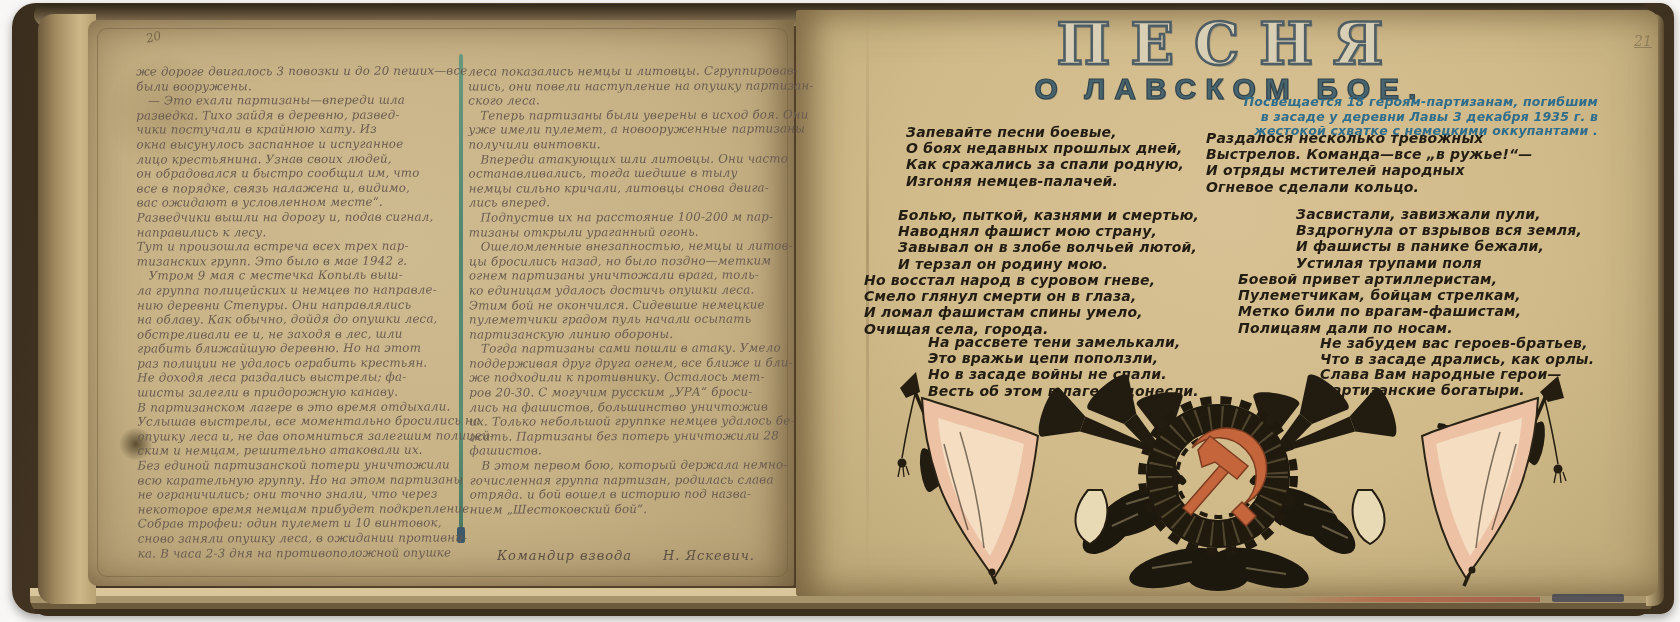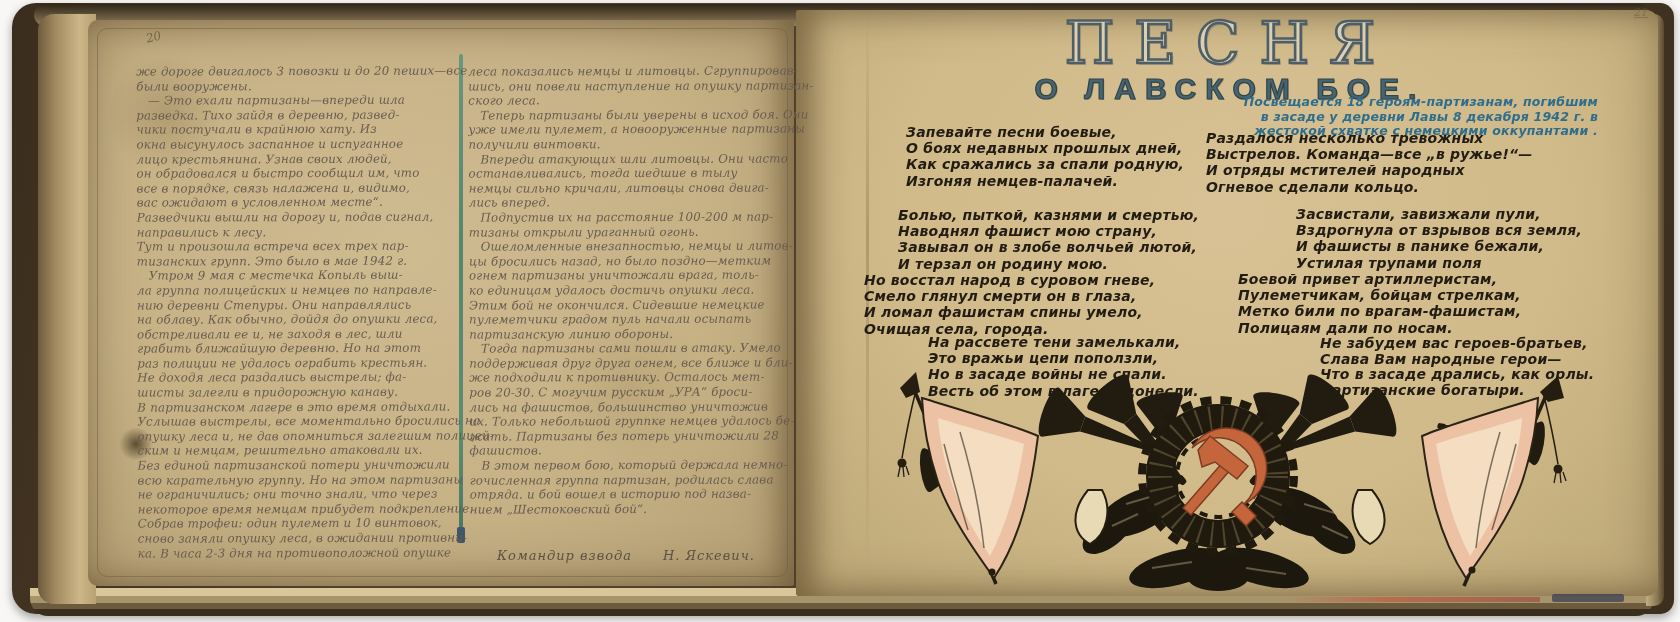--- a/index.html
+++ b/index.html
@@ -44,28 +44,28 @@
     background:rgba(40,50,80,.65);border-radius:2px;}
   
   .hw{position:absolute;z-index:4;font:italic 11.8px/14.6px "DejaVu Serif",serif;
     color:#695c50;letter-spacing:.2px;white-space:pre;transform:rotate(-.2deg);}
   .hw-col1{left:137px;top:64px;}
   .hw-col2{left:469px;top:64px;}
   .signature{position:absolute;left:497px;top:548px;z-index:4;white-space:pre;
     font:italic 13px/15px "DejaVu Serif",serif;color:#5d5044;letter-spacing:1px;}
   .pagenum{position:absolute;z-index:4;font:italic 12px "DejaVu Serif",serif;}
   .pagenum-left{left:146px;top:30px;color:rgba(104,90,64,.85);transform:rotate(-14deg);}
-  .pagenum-right{left:1634px;top:6px;color:rgba(104,90,64,.5);font-size:11px;text-decoration:underline;}
+  .pagenum-right{left:1634px;top:33px;color:rgba(104,90,64,.5);font-size:14px;text-decoration:underline;}
   .rule-teal{position:absolute;left:459px;top:54px;width:4px;height:474px;z-index:3;border-radius:2px;
     background:linear-gradient(#57937c,#3c7f6b 40%,#45876f 80%,#35705e);opacity:.85;}
   .rule-teal::after{content:"";position:absolute;left:-2px;bottom:-15px;width:8px;height:16px;
     background:#274a66;border-radius:2px;}
   
   .title-main{position:absolute;left:840px;top:10px;width:780px;text-align:center;z-index:4;
-    font-family:"DejaVu Serif",serif;font-weight:normal;font-size:57px;letter-spacing:20px;
+    font-family:"DejaVu Serif",serif;font-weight:bold;font-size:57px;letter-spacing:20px;
     color:#d9cfb5;-webkit-text-stroke:2.6px #4e5e64;text-shadow:2px 2px 0 rgba(78,94,100,.3);}
   .title-sub{position:absolute;left:840px;top:72px;width:780px;text-align:center;z-index:4;
     font-family:Liberation Sans, sans-serif;font-weight:bold;font-size:30px;letter-spacing:9px;
     color:#48646f;-webkit-text-stroke:1.2px #31444c;text-shadow:1px 1px 0 rgba(49,68,76,.35);}
   .dedication{position:absolute;left:1208px;top:95px;width:390px;text-align:right;z-index:4;
     font:italic bold 12.5px/14.6px "DejaVu Sans",sans-serif;color:#2f6d8c;letter-spacing:.2px;}
   .stanza{position:absolute;z-index:4;white-space:pre;
     font:italic 600 14px/16.2px "DejaVu Sans",sans-serif;color:#221c12;letter-spacing:.2px;}
   .st0{left:906px;top:124px;}
   .st1{left:898px;top:207px;}
@@ -103,32 +103,32 @@
   <div class="rule-teal"></div>
 
   <div class="hw hw-col1"><div class="line">же дороге двигалось 3 повозки и до 20 пеших—все</div><div class="line">были вооружены.</div><div class="line">   — Это ехали партизаны—впереди шла</div><div class="line">разведка. Тихо зайдя в деревню, развед-</div><div class="line">чики постучали в крайнюю хату. Из</div><div class="line">окна высунулось заспанное и испуганное</div><div class="line">лицо крестьянина. Узнав своих людей,</div><div class="line">он обрадовался и быстро сообщил им, что</div><div class="line">все в порядке, связь налажена и, видимо,</div><div class="line">вас ожидают в условленном месте“.</div><div class="line">Разведчики вышли на дорогу и, подав сигнал,</div><div class="line">направились к лесу.</div><div class="line">Тут и произошла встреча всех трех пар-</div><div class="line">тизанских групп. Это было в мае 1942 г.</div><div class="line">   Утром 9 мая с местечка Копыль выш-</div><div class="line">ла группа полицейских и немцев по направле-</div><div class="line">нию деревни Степуры. Они направлялись</div><div class="line">на облаву. Как обычно, дойдя до опушки леса,</div><div class="line">обстреливали ее и, не заходя в лес, шли</div><div class="line">грабить ближайшую деревню. Но на этот</div><div class="line">раз полиции не удалось ограбить крестьян.</div><div class="line">Не доходя леса раздались выстрелы; фа-</div><div class="line">шисты залегли в придорожную канаву.</div><div class="line">В партизанском лагере в это время отдыхали.</div><div class="line">Услышав выстрелы, все моментально бросились на</div><div class="line">опушку леса и, не дав опомниться залегшим полицей-</div><div class="line">ским и немцам, решительно атаковали их.</div><div class="line">Без единой партизанской потери уничтожили</div><div class="line">всю карательную группу. Но на этом партизаны</div><div class="line">не ограничились; они точно знали, что через</div><div class="line">некоторое время немцам прибудет подкрепление.</div><div class="line">Собрав трофеи: один пулемет и 10 винтовок,</div><div class="line">сново заняли опушку леса, в ожидании противни-</div><div class="line">ка. В часа 2-3 дня на противоположной опушке</div></div>
   <div class="hw hw-col2"><div class="line">леса показались немцы и литовцы. Сгруппировав-</div><div class="line">шись, они повели наступление на опушку партизан-</div><div class="line">ского леса.</div><div class="line">   Теперь партизаны были уверены в исход боя. Они</div><div class="line">уже имели пулемет, а новооруженные партизаны</div><div class="line">получили винтовки.</div><div class="line">   Впереди атакующих шли литовцы. Они часто</div><div class="line">останавливались, тогда шедшие в тылу</div><div class="line">немцы сильно кричали, литовцы снова двига-</div><div class="line">лись вперед.</div><div class="line">   Подпустив их на расстояние 100-200 м пар-</div><div class="line">тизаны открыли ураганный огонь.</div><div class="line">   Ошеломленные внезапностью, немцы и литов-</div><div class="line">цы бросились назад, но было поздно—метким</div><div class="line">огнем партизаны уничтожали врага, толь-</div><div class="line">ко единицам удалось достичь опушки леса.</div><div class="line">Этим бой не окончился. Сидевшие немецкие</div><div class="line">пулеметчики градом пуль начали осыпать</div><div class="line">партизанскую линию обороны.</div><div class="line">   Тогда партизаны сами пошли в атаку. Умело</div><div class="line">поддерживая друг друга огнем, все ближе и бли-</div><div class="line">же подходили к противнику. Осталось мет-</div><div class="line">ров 20-30. С могучим русским „УРА“ броси-</div><div class="line">лись на фашистов, большинство уничтожив</div><div class="line">их. Только небольшой группке немцев удалось бе-</div><div class="line">жать. Партизаны без потерь уничтожили 28</div><div class="line">фашистов.</div><div class="line">   В этом первом бою, который держала немно-</div><div class="line">гочисленная группа партизан, родилась слава</div><div class="line">отряда. и бой вошел в историю под назва-</div><div class="line">нием „Шестоковский бой“.</div></div>
   <div class="signature">Командир взвода      Н. Яскевич.</div>
 
   <div class="title-main">ПЕСНЯ</div>
   <div class="title-sub">О ЛАВСКОМ БОЕ.</div>
   <div class="dedication">
       <div class="line">Посвещается 18 героям-партизанам, погибшим</div>
-      <div class="line">в засаде у деревни Лавы 8 декабря 1942 г. в</div>
+      <div class="line">в засаде у деревни Лавы 3 декабря 1935 г. в</div>
       <div class="line">жестокой схватке с немецкими оккупантами .</div>
     </div>
 
   <div class="stanza st0"><div class="line">Запевайте песни боевые,</div><div class="line">О боях недавных прошлых дней,</div><div class="line">Как сражались за спали родную,</div><div class="line">Изгоняя немцев-палачей.</div></div>
   <div class="stanza st1"><div class="line">Болью, пыткой, казнями и смертью,</div><div class="line">Наводнял фашист мою страну,</div><div class="line">Завывал он в злобе волчьей лютой,</div><div class="line">И терзал он родину мою.</div></div>
   <div class="stanza st2"><div class="line">Но восстал народ в суровом гневе,</div><div class="line">Смело глянул смерти он в глаза,</div><div class="line">И ломал фашистам спины умело,</div><div class="line">Очищая села, города.</div></div>
   <div class="stanza st3"><div class="line">На рассвете тени замелькали,</div><div class="line">Это вражьи цепи поползли,</div><div class="line">Но в засаде войны не спали.</div><div class="line">Весть об этом в лагерь донесли.</div></div>
   <div class="stanza st5"><div class="line">Засвистали, завизжали пули,</div><div class="line">Вздрогнула от взрывов вся земля,</div><div class="line">И фашисты в панике бежали,</div><div class="line">Устилая трупами поля</div></div>
   <div class="stanza st4"><div class="line">Раздалося несколько тревожных</div><div class="line">Выстрелов. Команда—все „в ружье!“—</div><div class="line">И отряды мстителей народных</div><div class="line">Огневое сделали кольцо.</div></div>
   <div class="stanza st6"><div class="line">Боевой привет артиллеристам,</div><div class="line">Пулеметчикам, бойцам стрелкам,</div><div class="line">Метко били по врагам-фашистам,</div><div class="line">Полицаям дали по носам.</div></div>
-  <div class="stanza st7"><div class="line">Не забудем вас героев-братьев,</div><div class="line">Слава Вам народные герои—</div><div class="line">Что в засаде дрались, как орлы.</div><div class="line">Партизанские богатыри.</div></div>
+  <div class="stanza st7"><div class="line">Не забудем вас героев-братьев,</div><div class="line">Что в засаде дрались, как орлы.</div><div class="line">Слава Вам народные герои—</div><div class="line">Партизанские богатыри.</div></div>
 
   <svg class="vignette" viewBox="0 0 700 235" xmlns="http://www.w3.org/2000/svg">
     <defs>
       <g id="tr">
         <polygon points="0,-2.5 76,-8 76,8 0,2.5"></polygon>
         <polygon points="76,-8 110,-26 110,26 76,8"></polygon>
         <ellipse cx="111" cy="0" rx="7" ry="26"></ellipse>
         <rect x="-9" y="-3.5" width="10" height="7" rx="3"></rect>
       </g>
     </defs>

